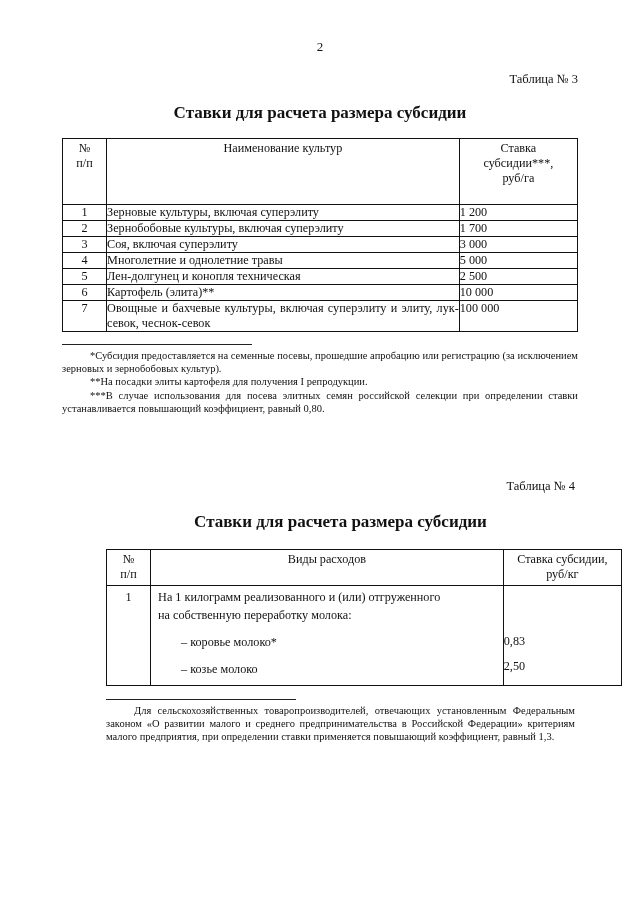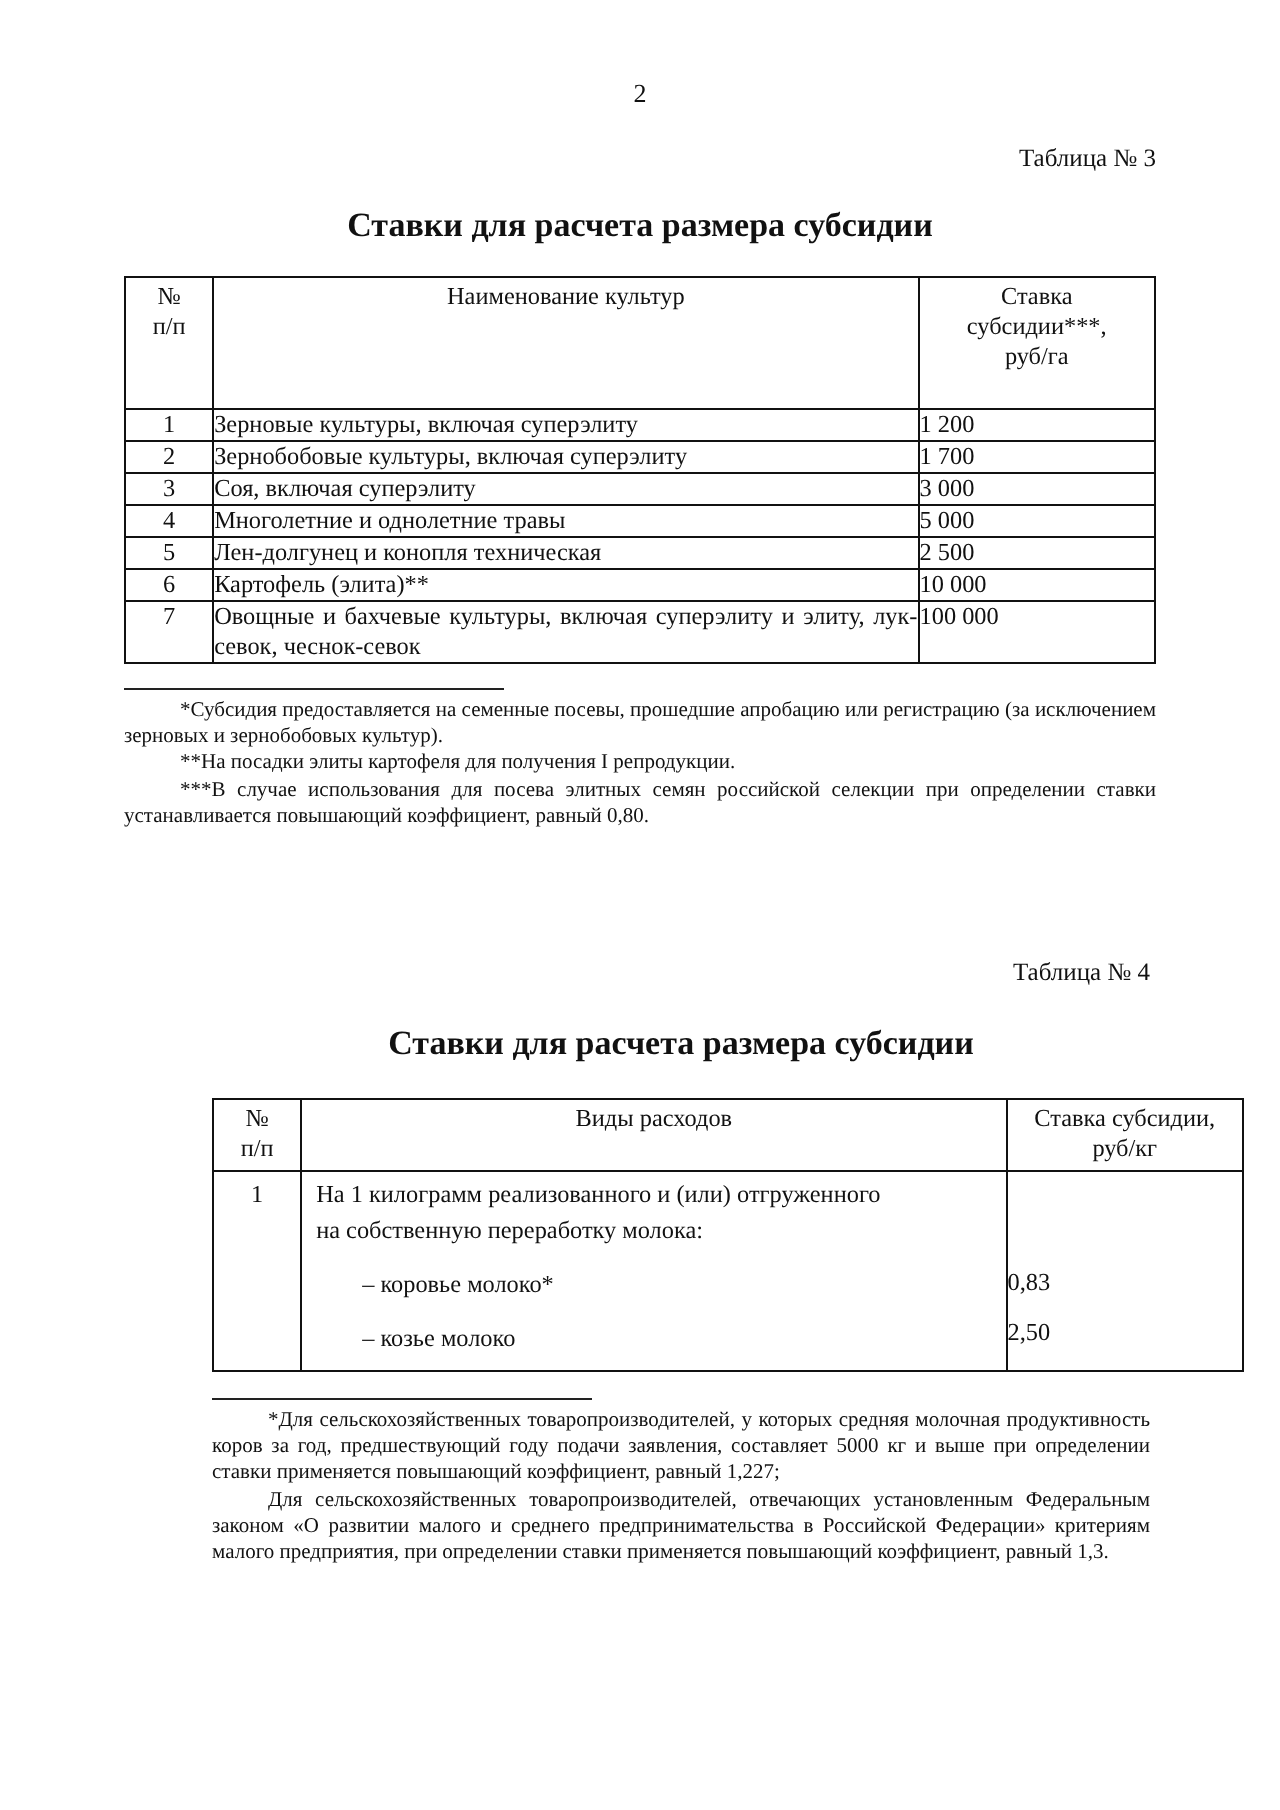--- a/index.html
+++ b/index.html
@@ -270,19 +270,18 @@
               <div style="height:38px;">&nbsp;</div>
               <div style="padding-top:9px;">0,83</div>
               <div style="padding-top:9px;">2,50</div>
             </td>
           </tr>
         </tbody>
       </table>
 
       <div class="footnotes" style="margin-top:13px;">
         <div class="fn-rule"></div>
-        <p>*Для сельскохозяйственных товаропроизводителей, у которых средняя молочная продуктивность коров за год, предшествующий году подачи заявления, составляет 5000 кг и выше при определении ставки применяется повышающий коэффициент, равный 1,227;</p>
         <p>Для сельскохозяйственных товаропроизводителей, отвечающих установленным Федеральным законом «О развитии малого и среднего предпринимательства в Российской Федерации» критериям малого предприятия, при определении ставки применяется  повышающий коэффициент, равный 1,3.</p>
       </div>
     </div>
 
   </div>
 </div>
 
 </body></html>

